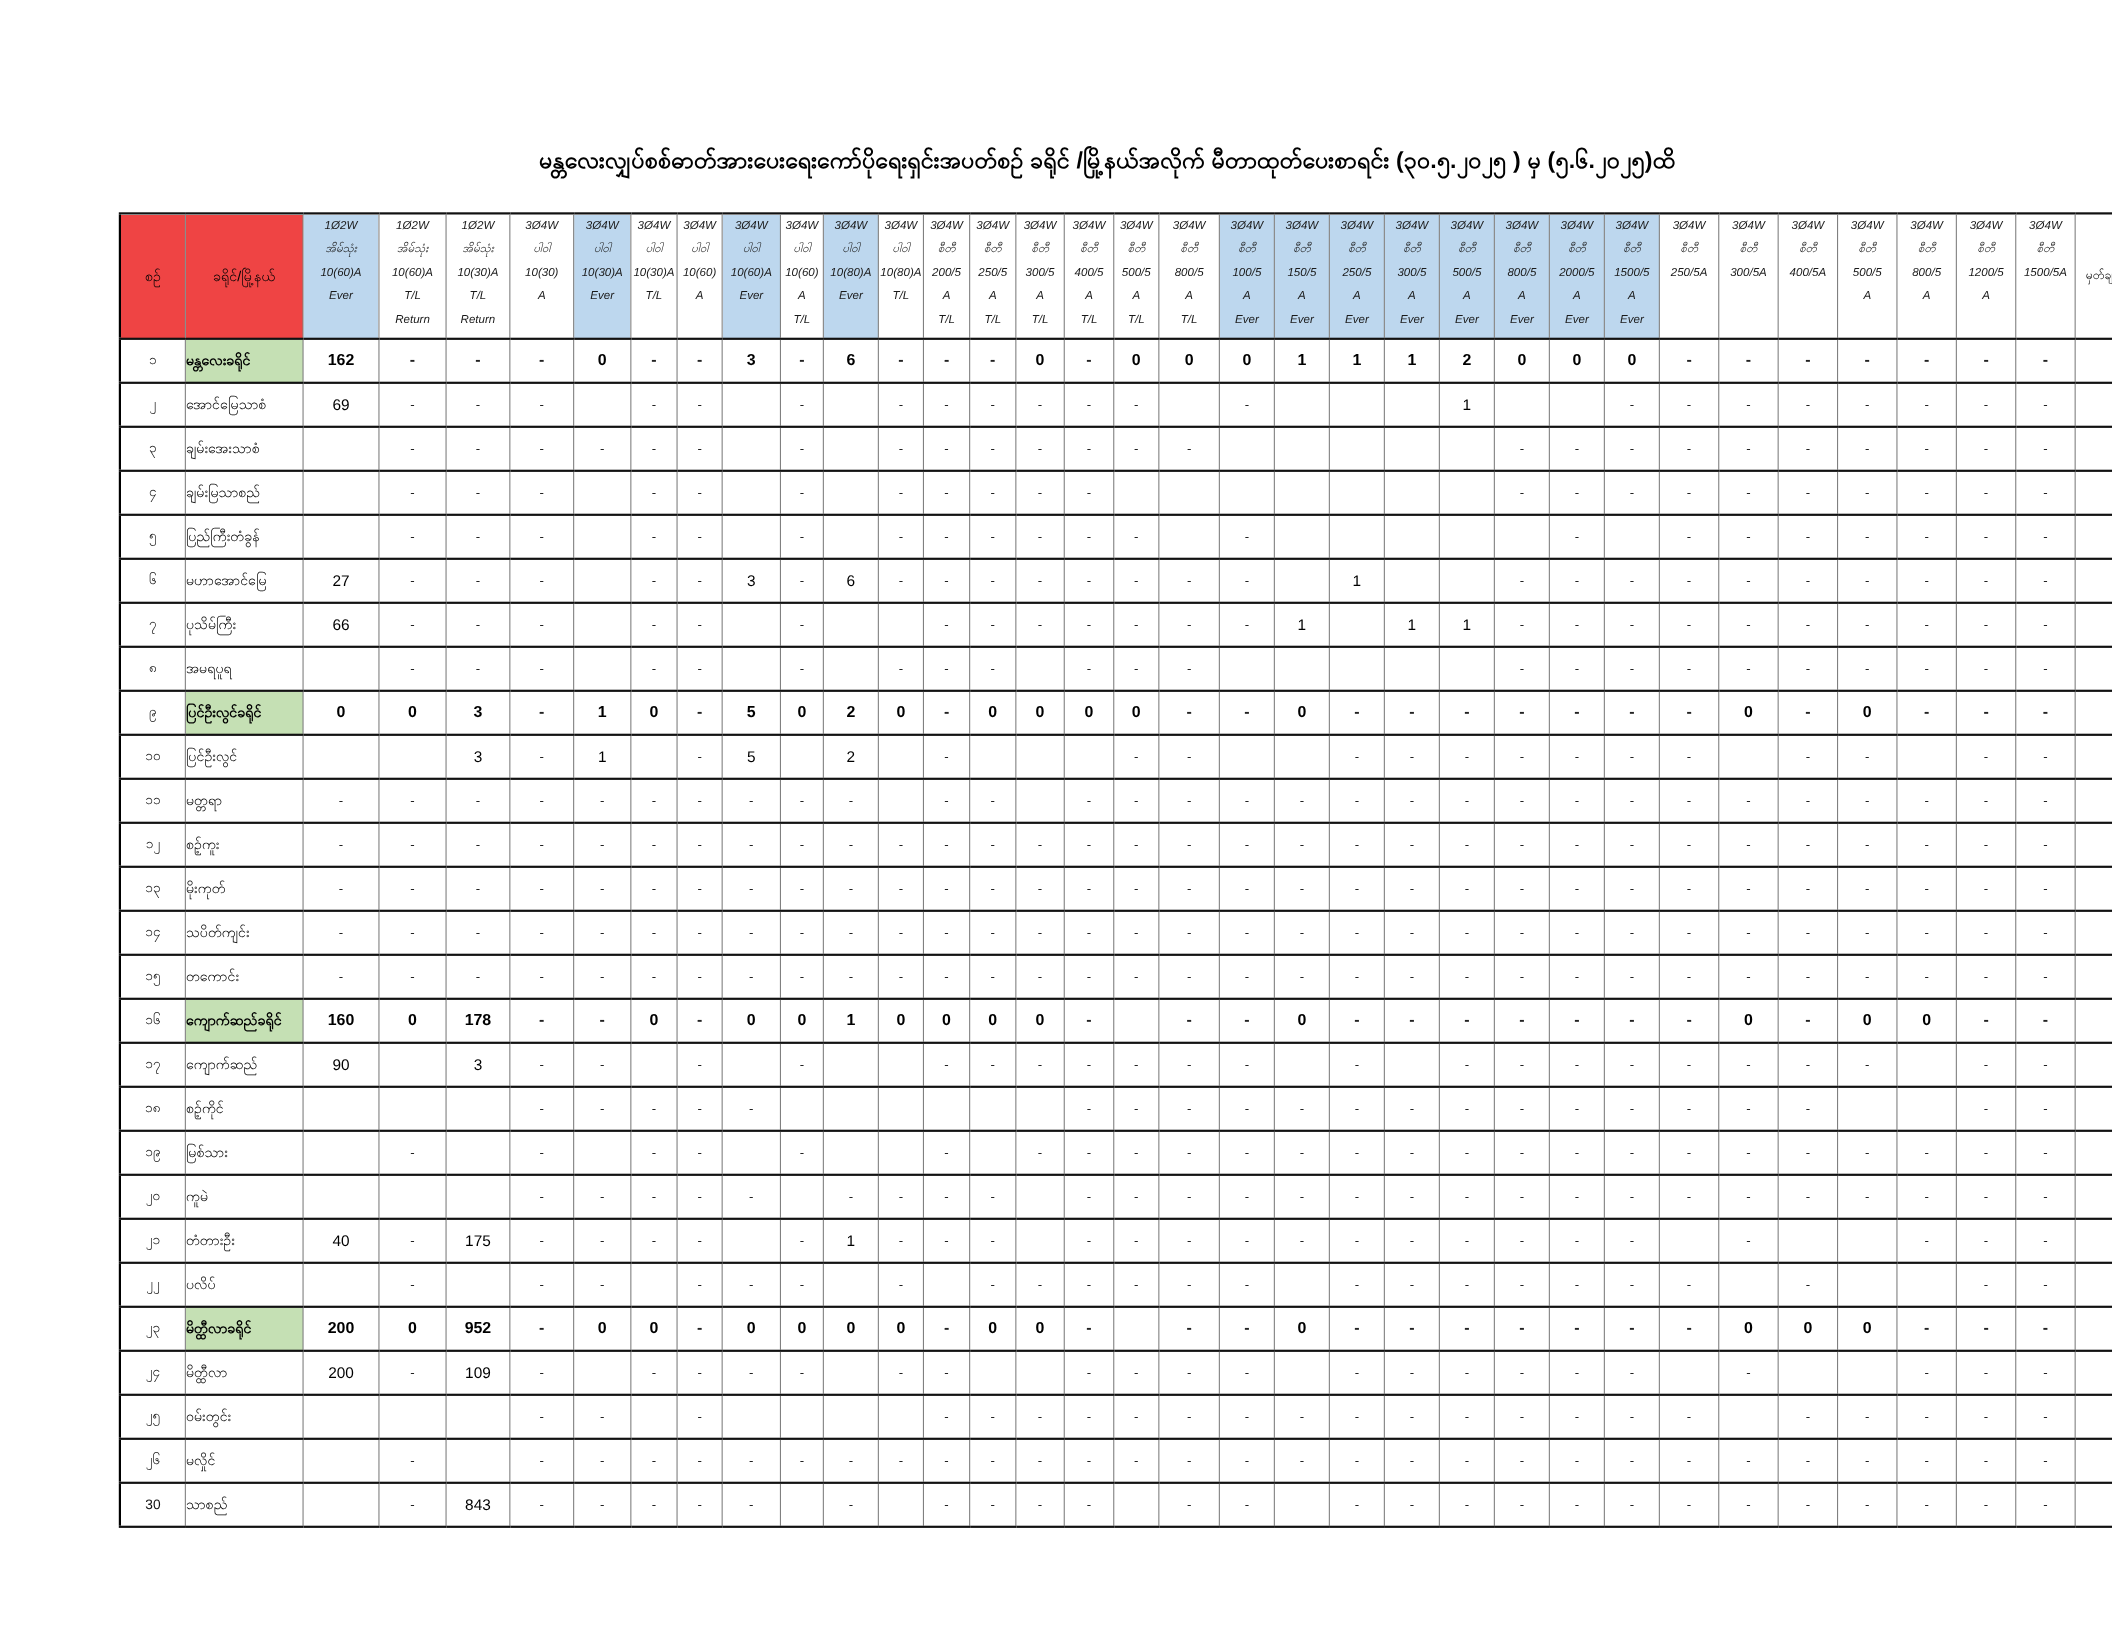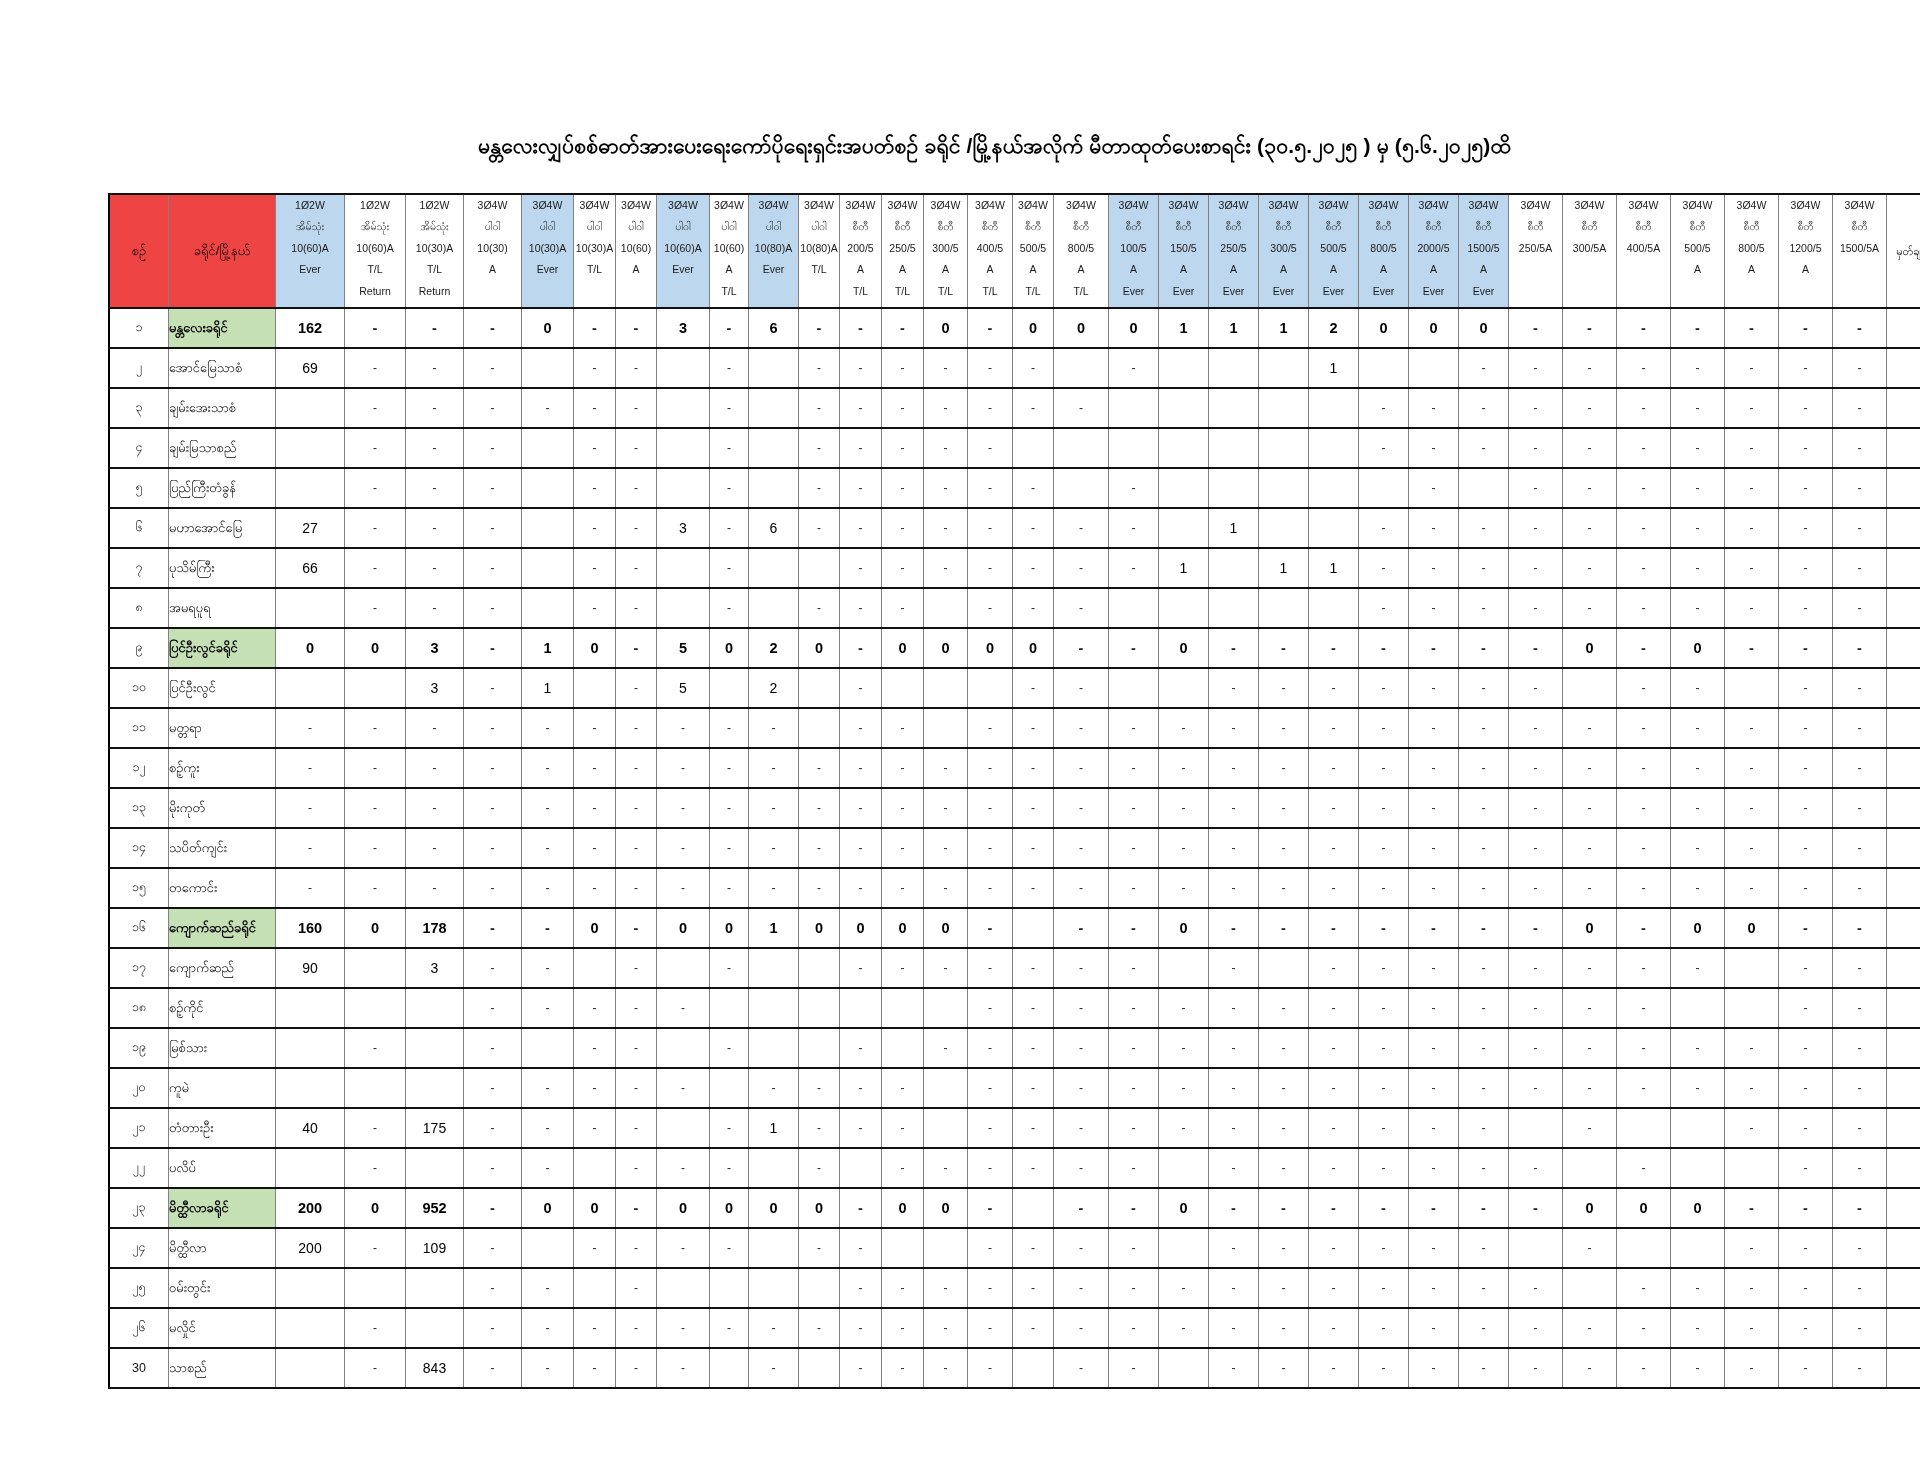--- a/index.html
+++ b/index.html
@@ -1,38 +1,38 @@
 <!DOCTYPE html>
 <html><head>
 <meta charset="utf-8">
 <style>
   html,body{margin:0;padding:0;}
   body{
     width:1920px;height:1484px;background:#ffffff;position:relative;
     font-family:"Liberation Sans","DejaVu Sans",sans-serif;color:#000;
   }
   .page-title{
-    position:absolute;left:96px;top:132px;width:1797px;
+    position:absolute;left:108px;top:132px;width:1797px;
     text-align:center;font-size:21px;font-weight:700;color:#000;
     letter-spacing:0.2px;white-space:nowrap;
   }
   table.meter{
     position:absolute;left:108px;top:193px;
     border-collapse:collapse;table-layout:fixed;
     width:1797px;
     border:2px solid #000;
   }
   table.meter th, table.meter td{
     border-left:1px solid #808080;
     border-right:1px solid #808080;
     border-top:2px solid #111;
     border-bottom:2px solid #111;
     padding:0;margin:0;overflow:hidden;
   }
-  th.colhead{height:112px;vertical-align:top;background:#fff;font-weight:400;}
+  th.colhead{height:112px;vertical-align:top;background:#fff;font-weight:400;font-style:italic;}
   th.colhead.hl{background:#BDD7EE;}
   .hline{
     height:21.4px;line-height:21.4px;font-size:10.5px;color:#1a1a1a;
     text-align:center;white-space:nowrap;overflow:hidden;font-weight:400;
   }
   th.corner, th.namehead{vertical-align:middle;text-align:center;font-weight:400;font-size:13px;background:#ef4444;}
   th.remarkhead{vertical-align:middle;text-align:center;font-weight:400;font-size:11px;background:#fff;word-break:break-all;line-height:1.5;}
   td{height:38px;vertical-align:middle;background:#fff;}
   td.seq{text-align:center;font-size:12.5px;color:#111;}
   td.name{text-align:left;font-size:13px;padding-left:4px;white-space:nowrap;}

